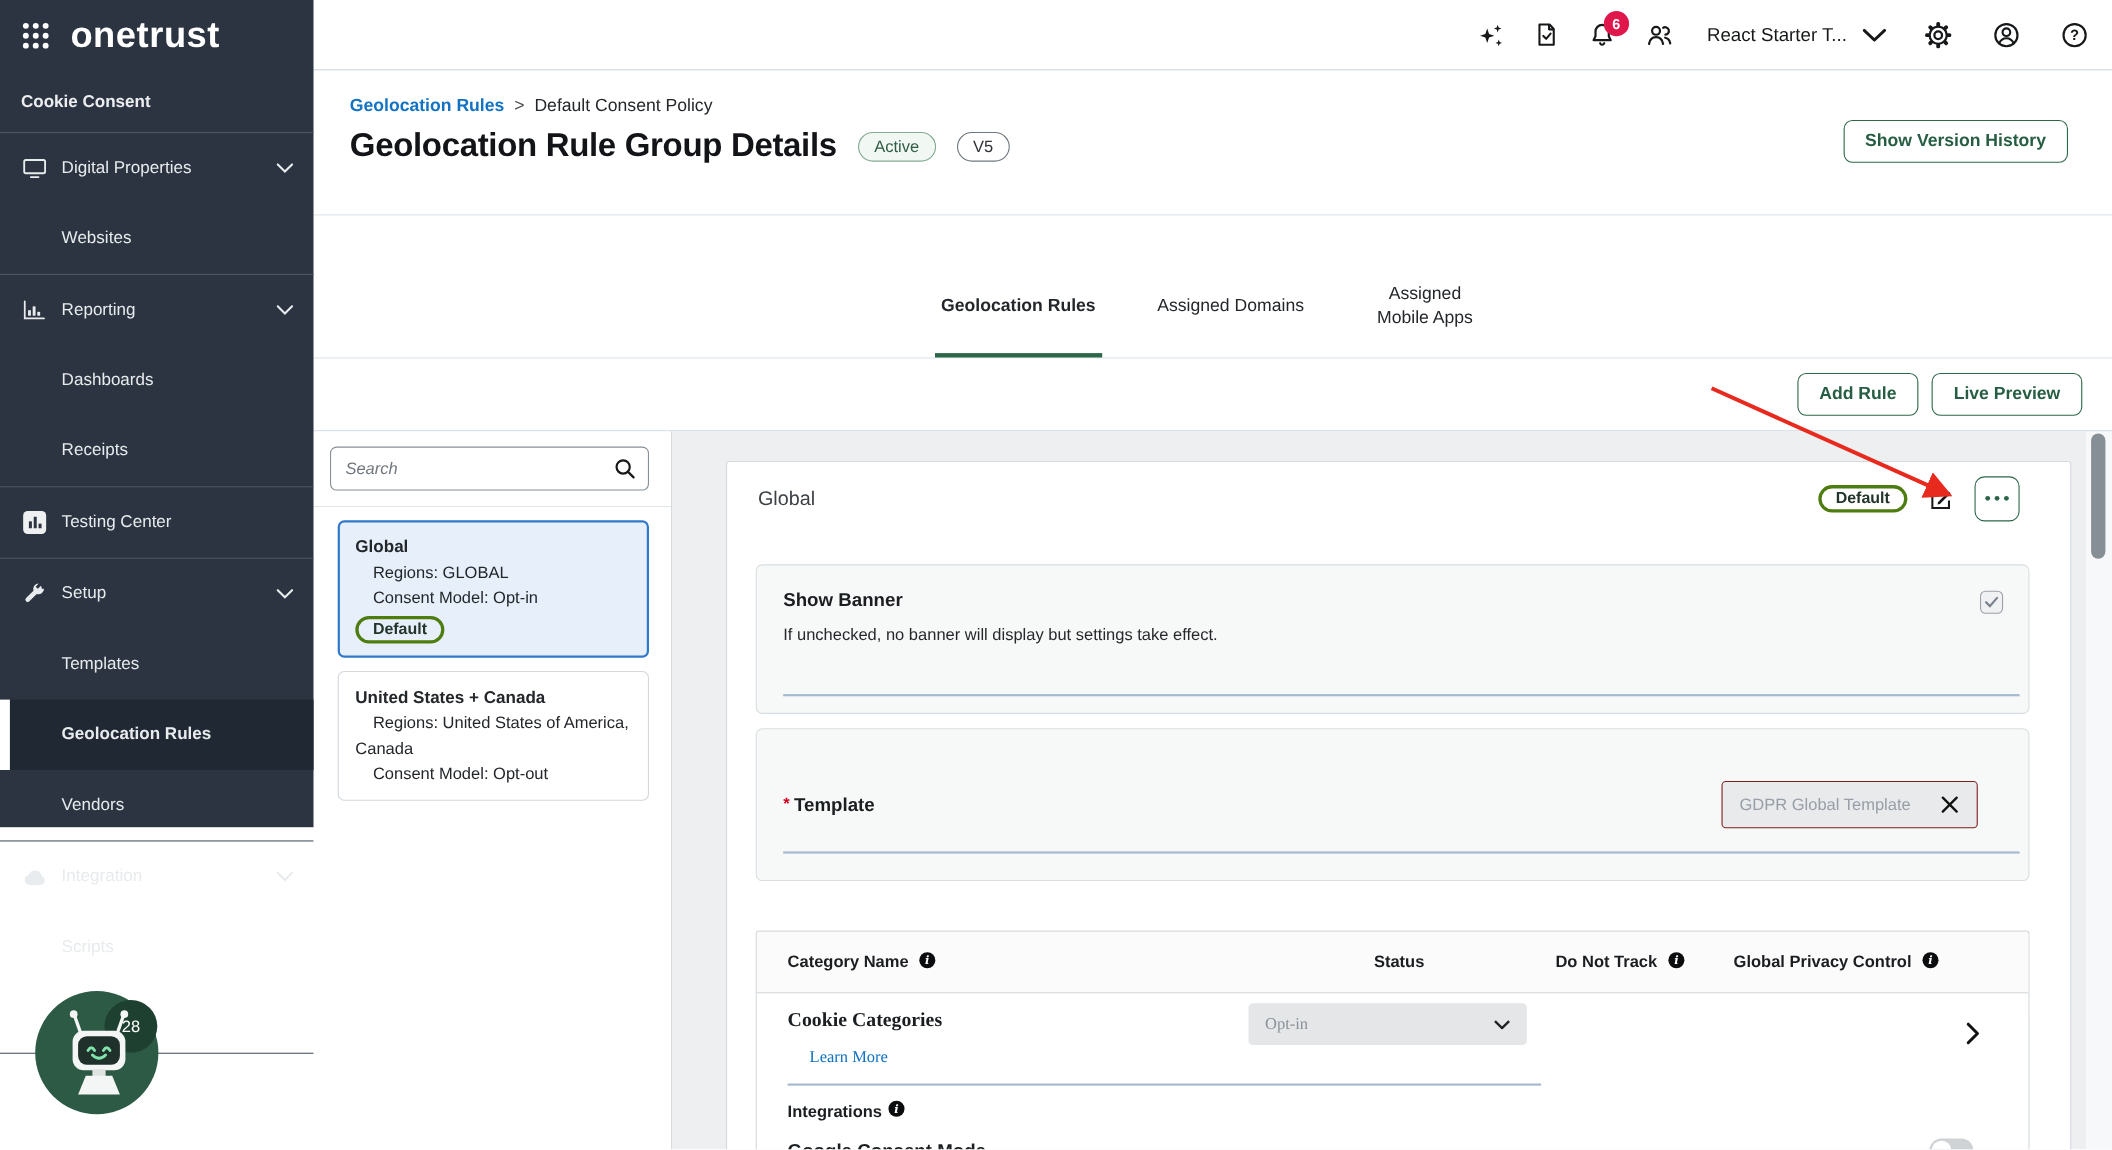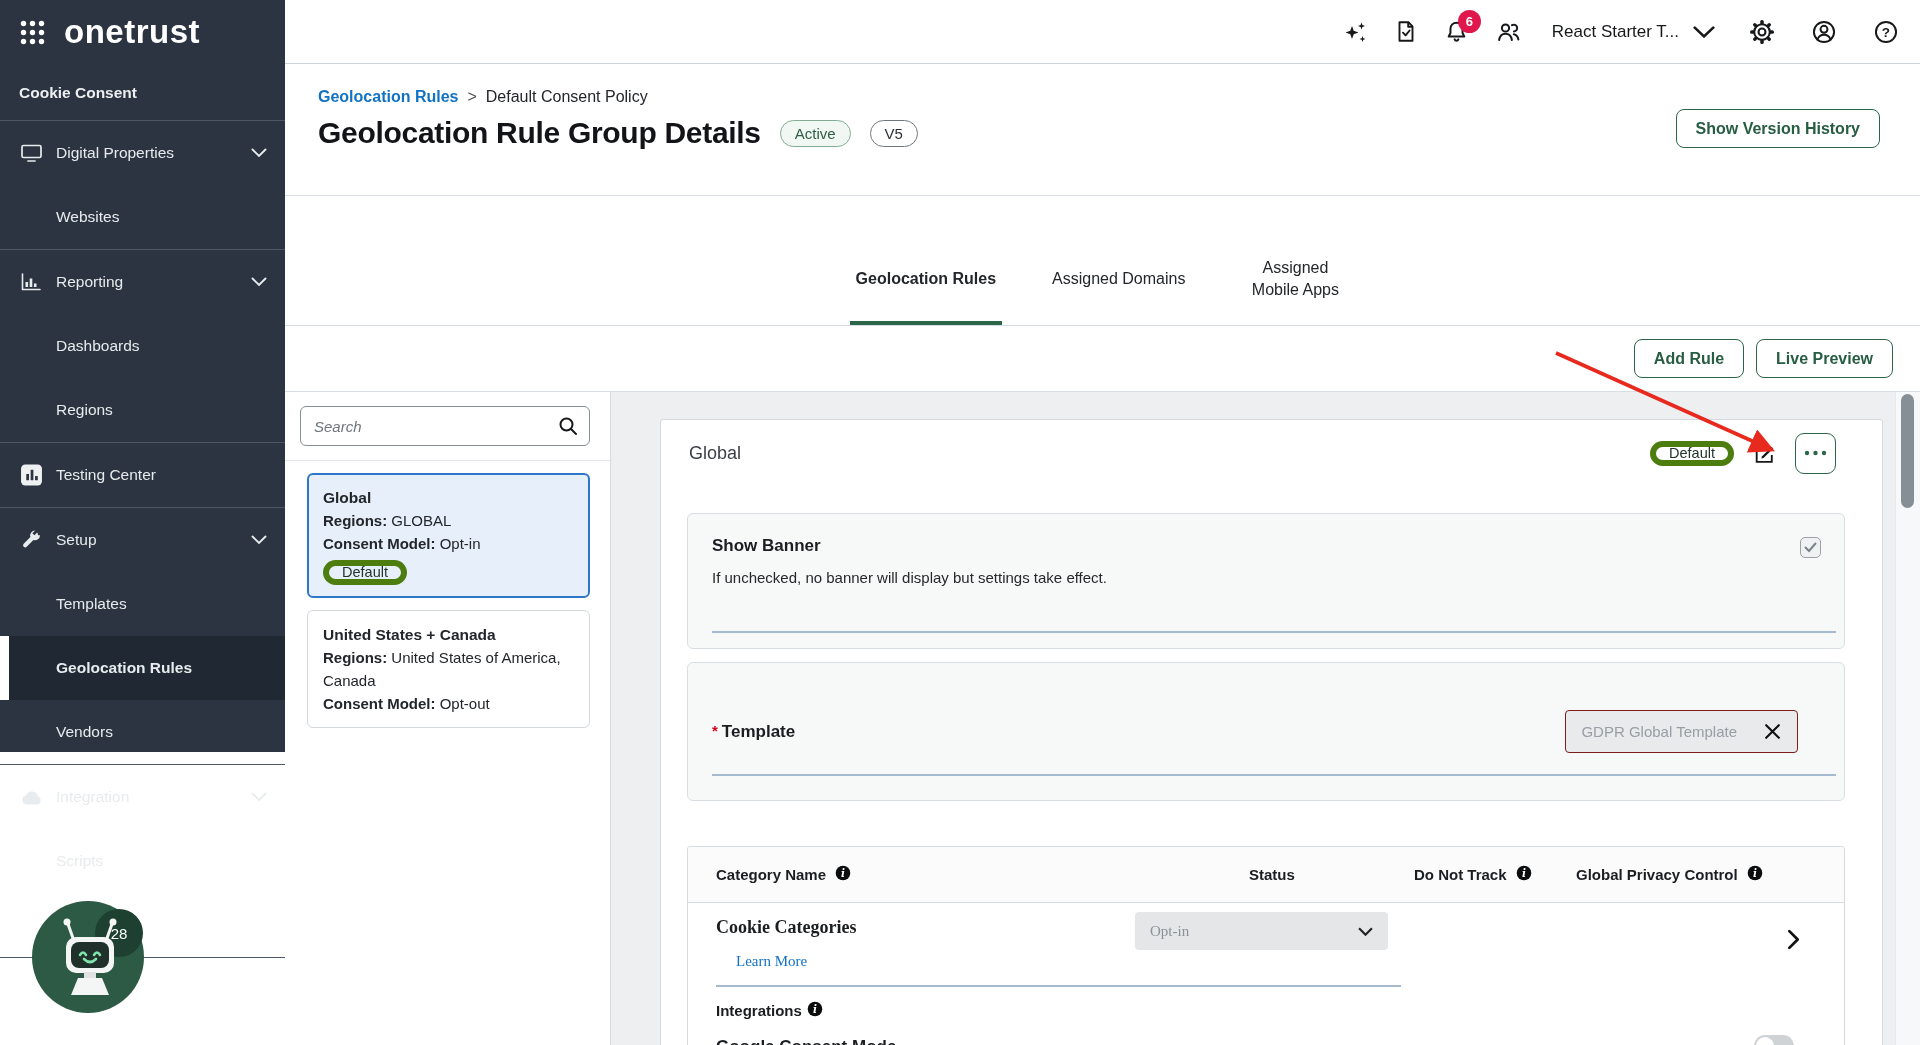--- a/index.html
+++ b/index.html
@@ -76,23 +76,23 @@
   .search-wrap { position:relative; margin:14px 20px 0 15px; }
   .search-input { width:100%; height:40px; border:1px solid #878f97; border-radius:6px; padding:0 40px 0 13px;
                   font-size:15px; font-family:"Liberation Sans", sans-serif; color:#2b2f33; background:#fff; }
   .search-input::placeholder { font-style:italic; color:#70777e; }
   .search-icon { position:absolute; right:11px; top:9px; cursor:pointer; }
   .list-divider { height:1px; background:#e2e6ea; margin-top:14px; }
   .rule-card { margin:12px 20px 0 22px; border:1px solid #d3d8dd; border-radius:6px; background:#fff;
                padding:12px 15px; cursor:pointer; font-size:15px; line-height:23px; color:#23262a; }
   .rule-card.selected { border:2px solid #2f78c9; background:#e7f0fa; padding:11px 14px; }
   .rule-name { font-weight:bold; font-size:15.5px; }
-  .rule-label { font-weight:bold; }
+  .rule-label { font-weight:normal;margin-left:16px; }
   .default-pill { display:inline-flex; align-items:center; height:25px; padding:0 13px; margin-top:5px;
-                  border:6px solid #4d7c0f; border-radius:13px; font-size:14.5px; color:#23352b; background:transparent; }
+                  border:3px solid #4d7c0f; border-radius:13px; font-size:14.5px; color:#23352b; background:transparent;font-weight:bold; }
 
   
   .main-area { position:absolute; left:611px; top:392px; right:0; bottom:0; background:#edeff1; overflow:hidden; }
   .detail-panel { position:absolute; left:49px; top:27px; width:1223px; height:1000px;
                   background:#fff; border:1px solid #d5dade; border-radius:3px; }
   .detail-header { display:flex; align-items:center; height:66px; padding:0 46px 0 28px; }
   .detail-title { font-size:18px; color:#3c4147; flex:1; }
   .detail-header-right { display:flex; align-items:center; gap:18px; }
   .edit-icon-btn { display:flex; cursor:pointer; }
   .more-btn { width:41px; height:41px; border:1.5px solid #2c6649; border-radius:9px; background:#fff;
@@ -203,21 +203,21 @@
       <span class="nav-chevron">
         <svg width="16" height="10" viewBox="0 0 16 10">
             <path d="M1.5 1.5L8 8l6.5-6.5" fill="none" stroke="#e9ecee" stroke-width="1.9" stroke-linecap="round"></path>
           </svg>
       </span>
     </div>
     <div class="nav-item">
       <span>Dashboards</span>
     </div>
     <div class="nav-item">
-      <span>Regions</span>
+      <span>Receipts</span>
     </div>
     <div class="nav-divider"></div>
 
     <div class="nav-item">
       <span class="nav-icon">
         <svg width="23" height="23" viewBox="0 0 22 22">
             <rect x="1" y="1" width="20" height="20" rx="4" fill="#eef0f1"></rect>
           <g fill="#2b3440">
               <rect x="6" y="10" width="2.6" height="6"></rect>
               <rect x="10.2" y="6" width="2.6" height="10"></rect>

